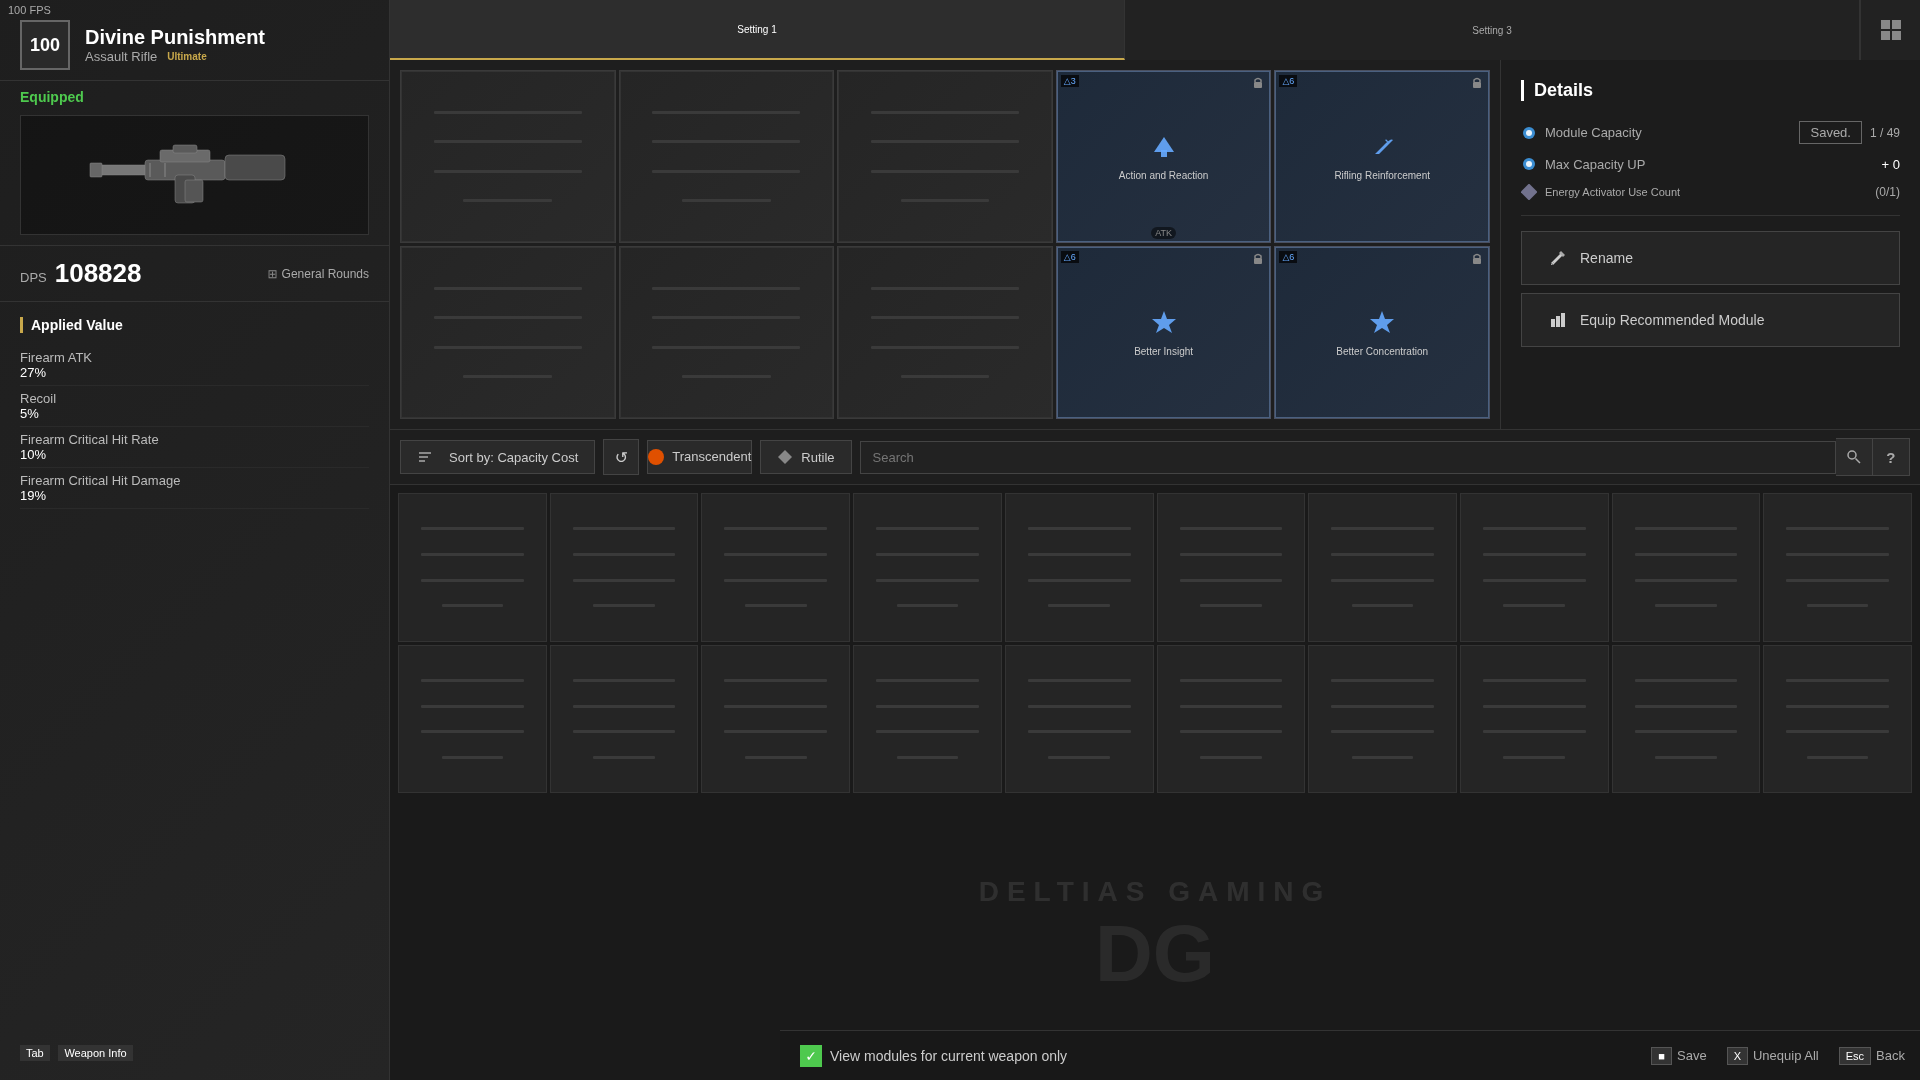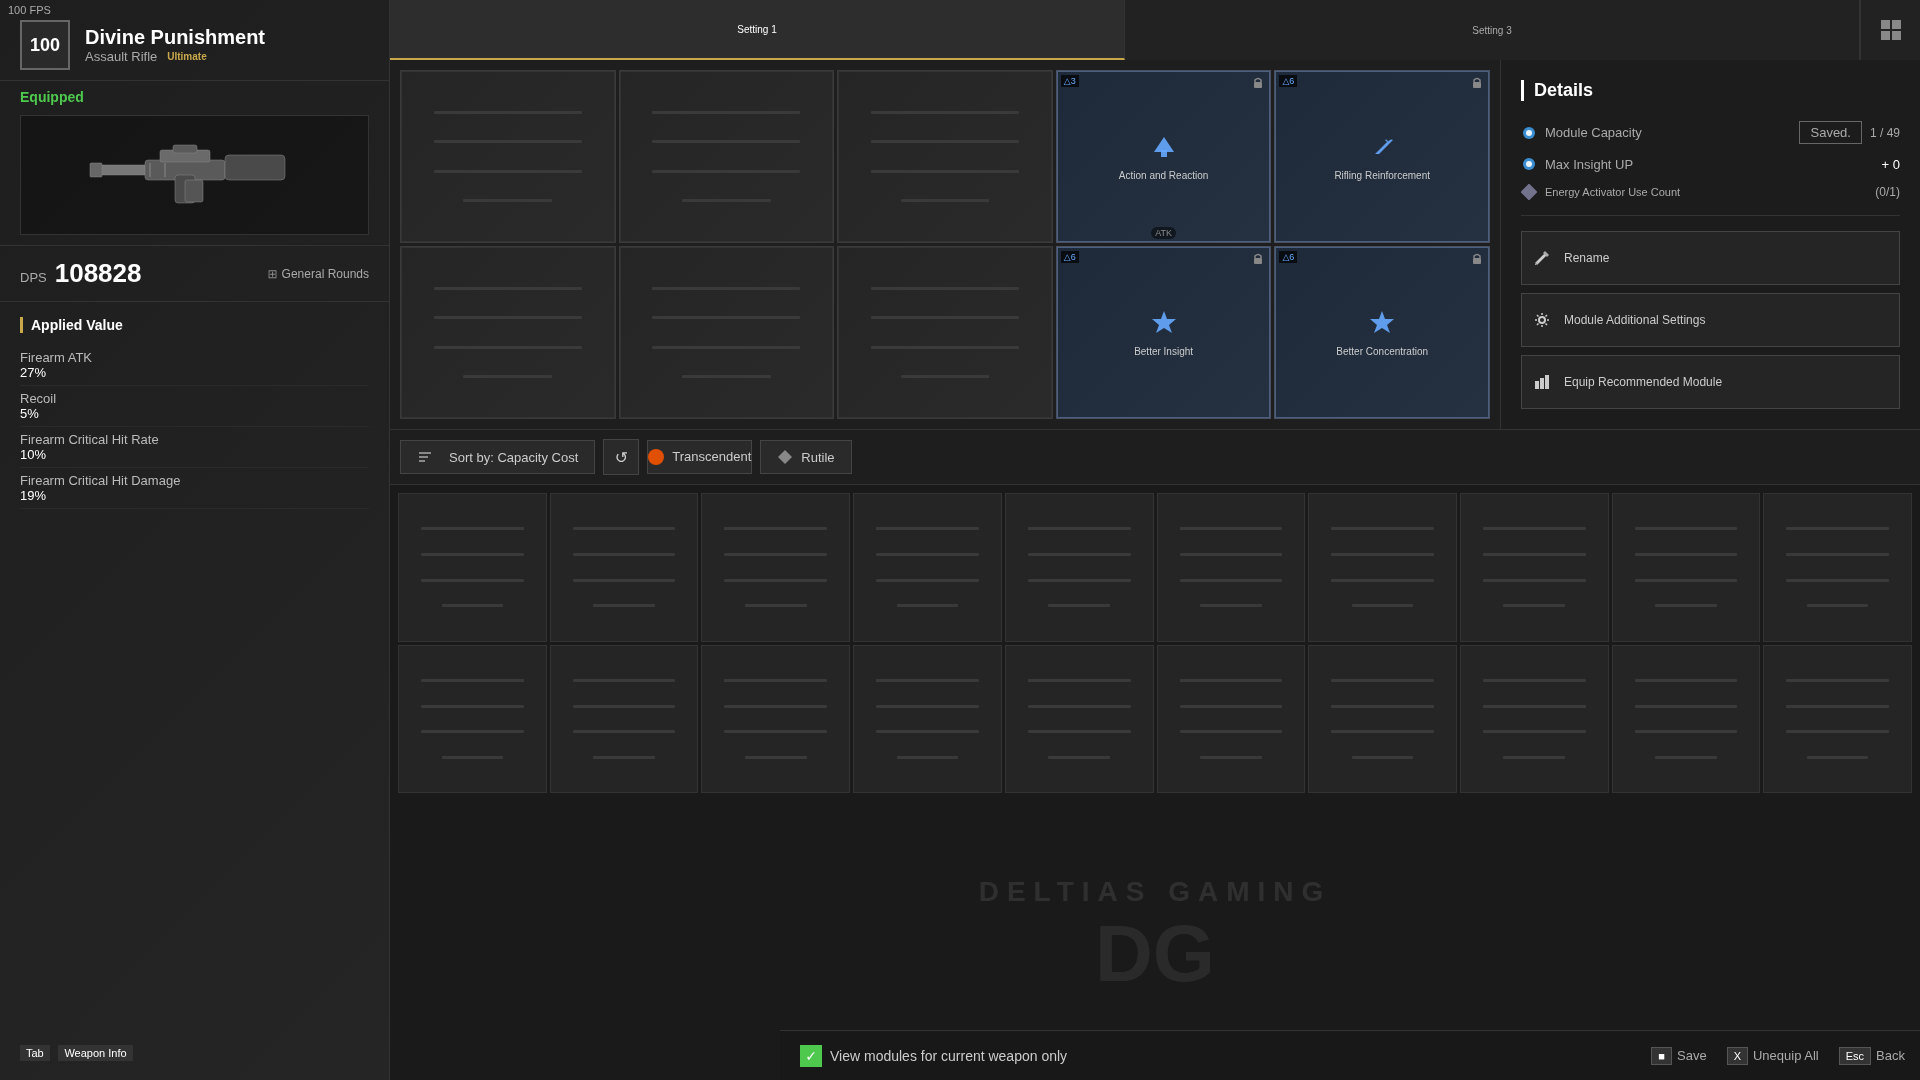--- a/index.html
+++ b/index.html
@@ -326,25 +326,25 @@
       font-size: 12px;
       color: #aaa;
     }
 
     .action-btn {
       display: flex;
       align-items: center;
       gap: 10px;
       background: #252525;
       border: 1px solid #444;
-      padding: 14px 8px;
+      padding: 14px 24px;
       margin-bottom: 8px;
       cursor: pointer;
       color: #ccc;
-      font-size: 12px;
+      font-size: 14px;
       width: 100%;
     }
 
     .action-btn-icon {
       width: 24px;
       height: 24px;
       display: flex;
       align-items: center;
       justify-content: center;
     }
@@ -871,21 +871,21 @@
           <span class="capacity-fraction">1 / 49</span>
         </div>
       </div>
 
       <div class="detail-row">
         <div class="detail-label">
           <svg width="16" height="16" viewBox="0 0 16 16">
             <circle cx="8" cy="8" r="6" fill="#4af" opacity="0.8"></circle>
             <circle cx="8" cy="8" r="3" fill="#fff" opacity="0.9"></circle>
           </svg>
-          <span>Max Insight UP</span>
+          <span>Max Capacity UP</span>
         </div>
         <span class="detail-value">+ 0</span>
       </div>
 
       <div class="detail-row">
         <div class="detail-label">
           <svg width="16" height="16" viewBox="0 0 16 16">
             <rect x="2" y="2" width="12" height="12" fill="#88a" opacity="0.8" transform="rotate(45,8,8)"></rect>
           </svg>
           <span style="font-size:11px;">Energy Activator Use Count</span>
@@ -899,29 +899,20 @@
         <div class="action-btn-icon">
           <svg width="18" height="18" viewBox="0 0 18 18">
             <path d="M2 14 L12 4 L14 6 L4 16 Z" fill="#ccc"></path>
             <path d="M12 2 L16 6 L14 8 L10 4 Z" fill="#aaa"></path>
             <line x1="2" y1="16" x2="5" y2="13" stroke="#aaa" stroke-width="1"></line>
           </svg>
         </div>
         <span>Rename</span>
       </button>
 
-      <button class="action-btn">
-        <div class="action-btn-icon">
-          <svg width="18" height="18" viewBox="0 0 18 18">
-            <circle cx="9" cy="9" r="3" fill="none" stroke="#ccc" stroke-width="2"></circle>
-            <path d="M9 2 L9 4 M9 14 L9 16 M2 9 L4 9 M14 9 L16 9 M4 4 L5.5 5.5 M12.5 12.5 L14 14 M14 4 L12.5 5.5 M5.5 12.5 L4 14" stroke="#ccc" stroke-width="1.5"></path>
-          </svg>
-        </div>
-        <span>Module Additional Settings</span>
-      </button>
 
       <button class="action-btn">
         <div class="action-btn-icon">
           <svg width="18" height="18" viewBox="0 0 18 18">
             <rect x="2" y="8" width="4" height="8" fill="#ccc"></rect>
             <rect x="7" y="5" width="4" height="11" fill="#ccc"></rect>
             <rect x="12" y="2" width="4" height="14" fill="#ccc"></rect>
           </svg>
         </div>
         <span>Equip Recommended Module</span>
@@ -942,20 +933,30 @@
     <div class="filter-transcendent">
       <div class="orange-dot"></div>
       <span>Transcendent</span>
     </div>
     <div class="filter-rutile">
       <svg width="16" height="16" viewBox="0 0 16 16">
         <polygon points="8,1 15,8 8,15 1,8" fill="#888"></polygon>
       </svg>
       <span>Rutile</span>
     </div>
+    <div class="filter-search">
+      <input class="search-input" type="text" placeholder="Search" style="">
+      <div class="search-icon-btn">
+        <svg width="16" height="16" viewBox="0 0 16 16">
+          <circle cx="6" cy="6" r="4" fill="none" stroke="#aaa" stroke-width="1.5"></circle>
+          <line x1="9.5" y1="9.5" x2="14" y2="14" stroke="#aaa" stroke-width="1.5"></line>
+        </svg>
+      </div>
+      <div class="help-btn">?</div>
+    </div>
   </div>
 
   <div class="module-inventory-container">
     <div class="module-inventory" id="module-inventory">
         <div class="inventory-slot">
       <div class="slot-lines">
         <div class="slot-line"></div>
         <div class="slot-line"></div>
         <div class="slot-line"></div>
         <div class="slot-line" style="width:60%"></div>

